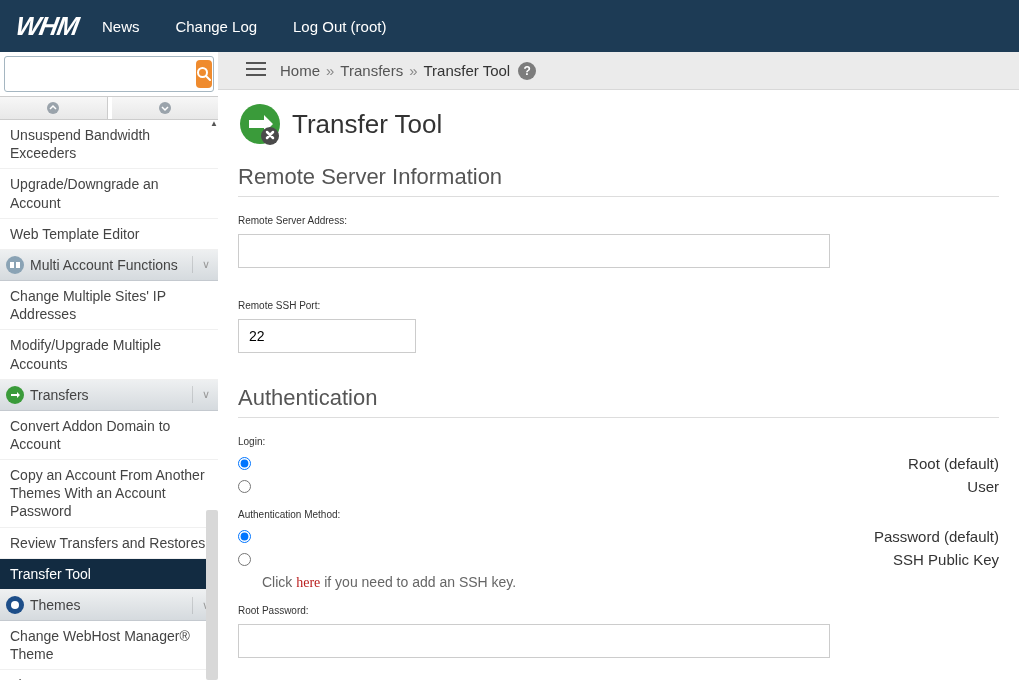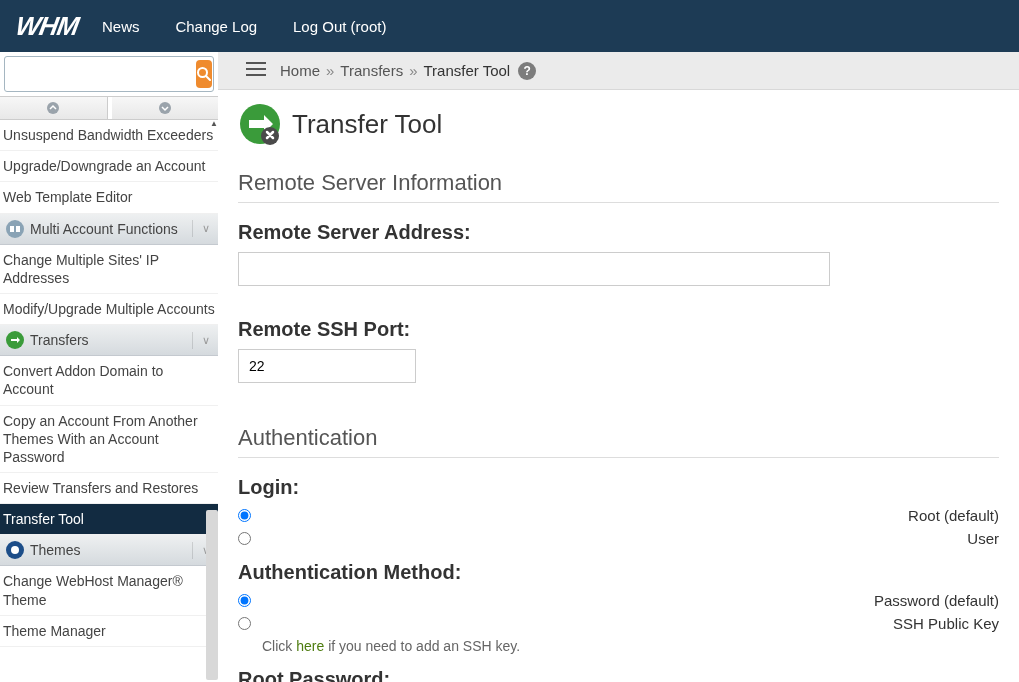--- a/index.html
+++ b/index.html
@@ -15,21 +15,21 @@
 .searchrow { border: 1px solid #a5b6c1; border-radius: 3px; margin: 4px; display: flex; align-items: center; height: 36px; background: #fff; padding: 2px 2px 2px 10px; }
 .searchrow input { flex: 1; border: none; outline: none; height: 28px; font-size: 14px; }
 .searchbtn { width: 28px; height: 28px; background: #ef8b2e; border-radius: 4px; display: flex; align-items: center; justify-content: center; cursor: pointer; }
 
 .arrowrow { display: flex; border-top: 1px solid #ccc; border-bottom: 1px solid #ccc; }
 .arrowbtn { flex: 1; height: 22px; background: linear-gradient(#f7f7f7,#e8e8e8); display: flex; align-items: center; justify-content: center; cursor: pointer; }
 .arrowbtn:first-child { border-right: 1px solid #ccc; margin-right: 2px; }
 .arrowbtn:last-child { margin-left: 2px; }
 
 .navlist { position: relative; height: 560px; overflow-y: hidden; }
-.navitem { padding: 6px 3px; font-size: 14px; color: #444; border-bottom: 1px solid #f0f0f0; cursor: pointer; line-height: 1.3; }
+.navitem { padding: 6px 10px; font-size: 14px; color: #444; border-bottom: 1px solid #f0f0f0; cursor: pointer; line-height: 1.3; }
 .navitem.active { background: #122b41; color: #fff; }
 .navheader { background: linear-gradient(#eef0f1,#d5dade); padding: 6px 8px 6px 6px; font-size: 14px; color: #444; display: flex; align-items: center; border-bottom: 1px solid #c4c9cf; cursor: pointer; position: relative; }
 .navheader .hicon { width: 18px; height: 18px; border-radius: 50%; margin-right: 6px; flex-shrink: 0; display: flex; align-items: center; justify-content: center; }
 .navheader .chev { position: absolute; right: 8px; color: #999; font-size: 11px; }
 .navheader .chev::before { content: ""; position: absolute; left: -10px; top: -2px; bottom: -2px; width: 1px; background: rgba(0,0,0,0.12); }
 .scrolltrack { position: absolute; right: 0; top: 390px; width: 12px; height: 170px; background: #d8d8d8; border-radius: 2px; }
 .scrolltiny { position: absolute; right: 0; top: 0; width: 8px; height: 8px; color: #555; font-size: 8px; line-height: 8px; text-align: center; }
 
 
 .crumbbar { position: absolute; top: 52px; left: 218px; right: 0; height: 38px; background: #ebebeb; border-bottom: 1px solid #d8d8d8; display: flex; align-items: center; padding: 0 28px; color: #555; font-size: 15px; }
@@ -38,28 +38,28 @@
 .crumbbar .sep { margin: 0 6px; color: #888; }
 .crumbbar .current { color: #333; }
 .crumbbar .help { width: 18px; height: 18px; border-radius: 50%; background: #7c7c7c; color: #fff; display: inline-flex; align-items: center; justify-content: center; font-size: 12px; font-weight: bold; margin-left: 8px; cursor: pointer; }
 
 
 .main { position: absolute; top: 90px; left: 218px; right: 0; bottom: 0; padding: 12px 20px 20px 20px; overflow: hidden; }
 .pagetitle { display: flex; align-items: center; margin-bottom: 18px; }
 .pagetitle h1 { font-size: 26px; font-weight: 400; color: #333; margin-left: 10px; }
 .titleicon { width: 44px; height: 44px; position: relative; }
 
-h2.section { font-size: 22px; font-weight: 400; color: #555; border-bottom: 1px solid #ddd; padding-bottom: 6px; margin-bottom: 18px; margin-top: 24px; }
-.formlabel { font-weight: bold; font-size: 20px; margin-bottom: 8px; }
+h2.section { font-size: 22px; font-weight: 400; color: #555; border-bottom: 1px solid #ddd; padding-bottom: 6px; margin-bottom: 18px; margin-top: 8px; }
+.formlabel { font-weight: normal; font-size: 10px; margin-bottom: 8px; }
 .textinput { width: 592px; height: 34px; border: 1px solid #ccc; border-radius: 0; padding: 8px 10px; font-size: 14px; margin-bottom: 18px; }
 .textinput.narrow { width: 178px; }
 .radio-row { display: flex; align-items: center; margin-bottom: 6px; font-size: 15px; color: #333; justify-content: space-between; }
 .radio-row input { margin-right: 10px; }
 .hint { font-size: 14px; color: #666; margin-left: 24px; margin-top: 2px; margin-bottom: 12px; }
-.hint a { color: #4d7c0f; text-decoration: none; }
+.hint a { color: #b91c1c; text-decoration: none; font-family: Liberation Serif, serif; }
 .block { margin-bottom: 14px; }
 </style>
 </head>
 <body>
 
 <div class="topbar">
   <div class="logo">WHM</div>
   <div class="topnav">
     <a href="#">News</a>
     <a href="#">Change Log</a>

